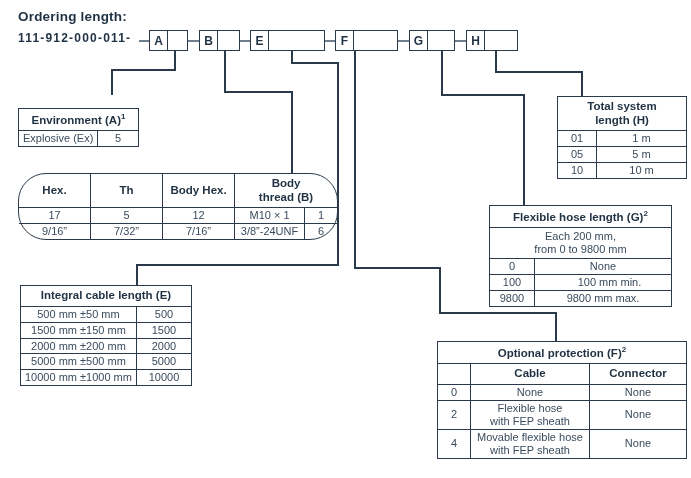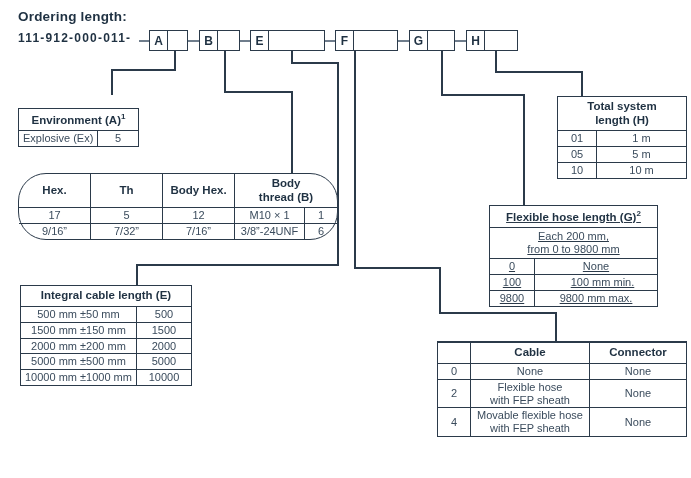--- a/index.html
+++ b/index.html
@@ -52,21 +52,21 @@
   .tbl tr.hdr td, .tbl td.hdr{
     font-weight:bold;color:#1f3142;font-size:11.5px;padding:3px 4px;
   }
   .sup{font-size:8px;vertical-align:super;font-weight:bold;}
 
   
   #tbl-env   {left:18px;  top:108px;  width:121px;}
   #tbl-hex   {left:18px;  top:173px; width:320px;border-radius:28px;}
   #tbl-cable {left:20px;  top:285px; width:172px;}
   #tbl-total {left:557px; top:96px;  width:130px;}
-  #tbl-hose  {left:489px; top:205px; width:169px;text-decoration:underline;}
+  #tbl-hose  {left:489px; top:205px; width:183px;}
   #tbl-prot  {left:437px; top:341px; width:250px;}
 
   #tbl-env td.v  {width:34px;}
   #tbl-cable td.v{width:48px;}
   #tbl-total td.k{width:30px;}
   #tbl-hose td.k {width:36px;}
   #tbl-prot td.k {width:24px;}
   #tbl-prot td.c {width:88px;}
   #tbl-hex td.code{width:24px;}
   .two-line{white-space:normal;line-height:1.2;}
@@ -257,20 +257,25 @@
         <td class="k" style="border-left:0;border-bottom:0;">9800</td>
         <td style="border-right:0;border-bottom:0;">9800 mm max.</td>
       </tr>
     </tbody>
       </table>
   </div>
 
   <div class="tbl" id="tbl-prot">
     <table>
       <tbody>
+          <tr class="hdr">
+        <td colspan="3" class="hdr" style="border-top:0;border-left:0;border-right:0;">
+          <span>Optional protection (F)</span><span class="sup">2</span>
+        </td>
+      </tr>
       <tr class="hdr">
         <td class="k hdr" style="border-left:0;"></td>
         <td class="hdr">Cable</td>
         <td class="c hdr" style="border-right:0;">Connector</td>
       </tr>
       <tr>
         <td class="k" style="border-left:0;">0</td>
         <td>None</td>
         <td class="c" style="border-right:0;">None</td>
       </tr>

